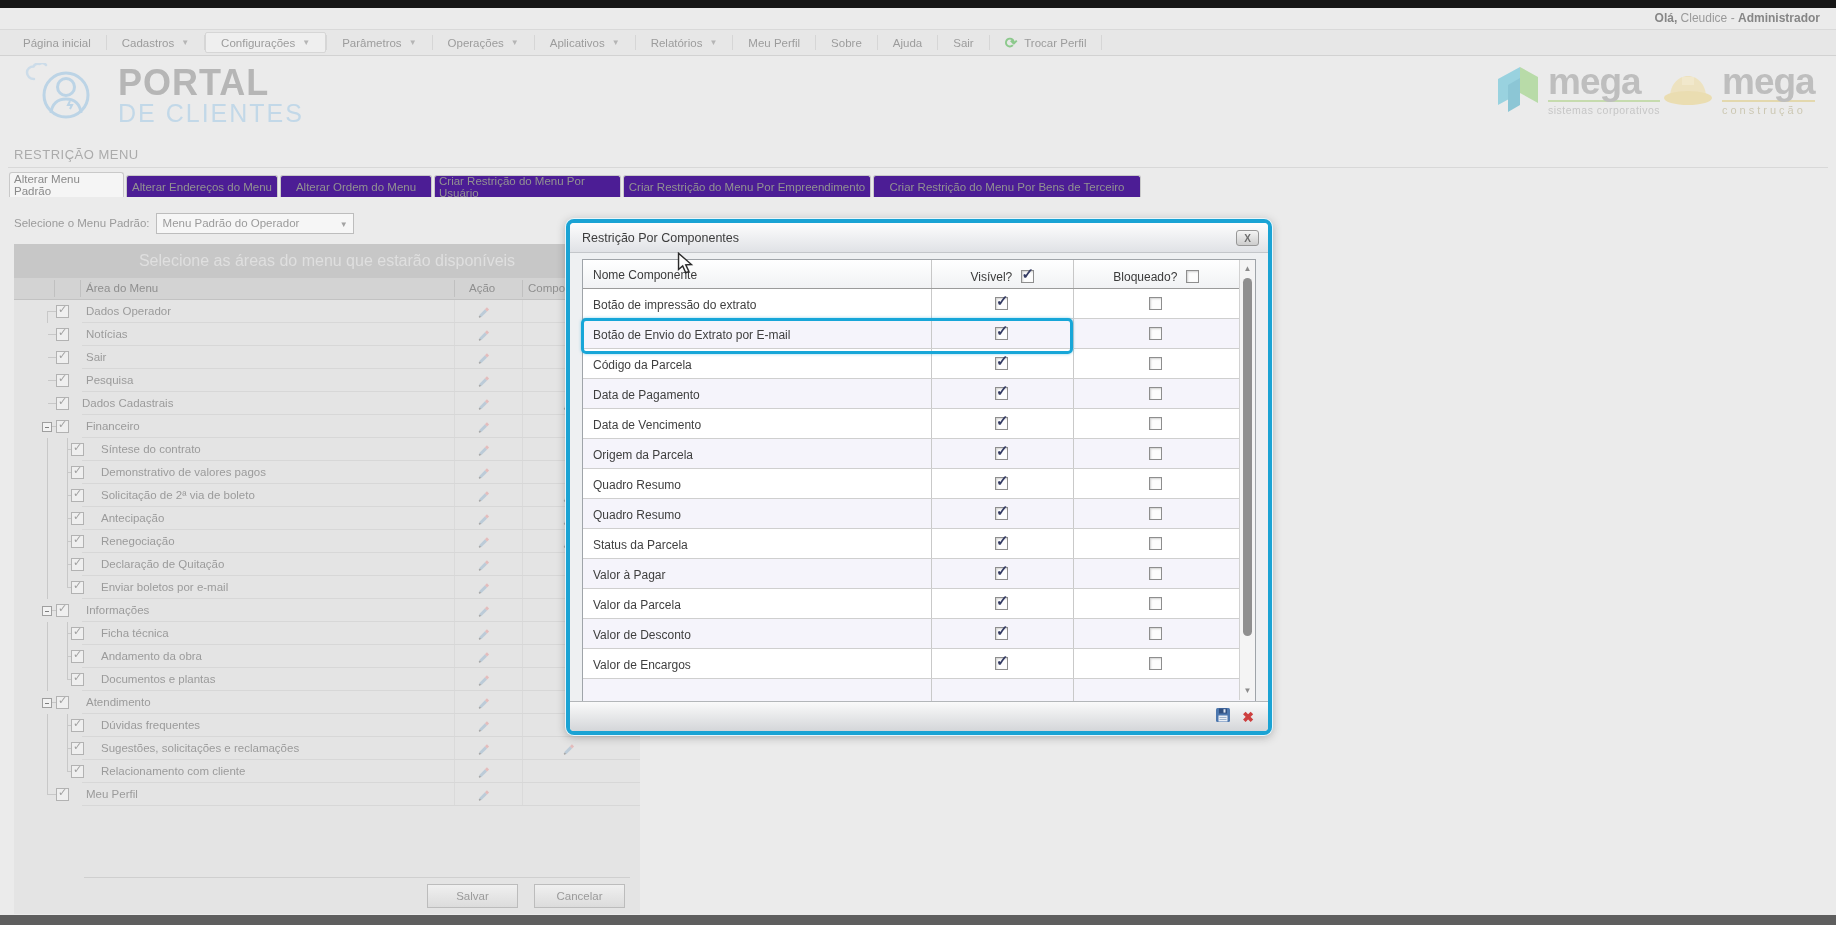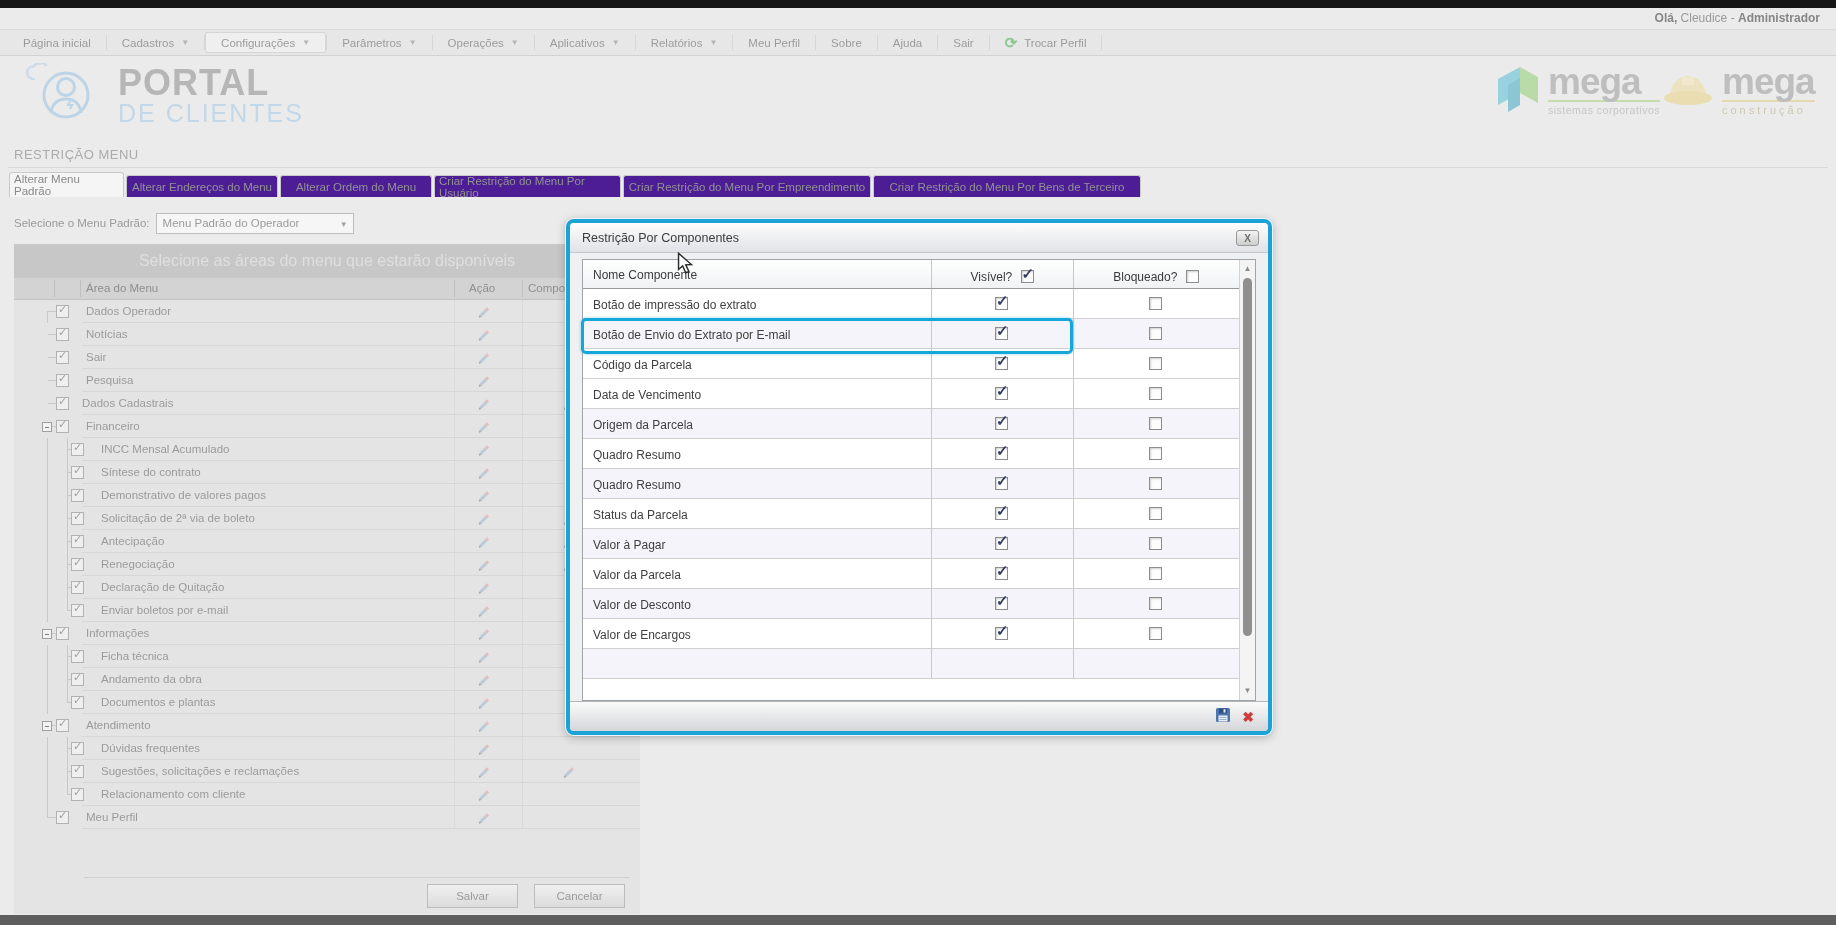--- a/index.html
+++ b/index.html
@@ -364,33 +364,20 @@
               <path d="M8 4.4 L10 2.4" stroke="#e59c9c" stroke-width="3"></path>
               <path d="M1.2 11.4 L2.5 10.2" stroke="#6f6f6f" stroke-width="1.6"></path>
             </svg></div>
         </div>
         <div class="tree-row">
           <div class="rb"></div>
           <div class="tl pass"></div>
           <div class="cl tick"></div>
           <div class="cs"></div>
           <div class="cbt checked" style="left: 57px;"></div>
-          <div class="t-label" style="left: 87px;">INCC Mensal Acumulado</div>
-          <div class="pencil" style="left: 464px;"><svg viewBox="0 0 13 13" width="13" height="13">
-              <path d="M2.2 10.2 L8 4.4" stroke="#9db8cf" stroke-width="3"></path>
-              <path d="M8 4.4 L10 2.4" stroke="#e59c9c" stroke-width="3"></path>
-              <path d="M1.2 11.4 L2.5 10.2" stroke="#6f6f6f" stroke-width="1.6"></path>
-            </svg></div>
-        </div>
-        <div class="tree-row">
-          <div class="rb"></div>
-          <div class="tl pass"></div>
-          <div class="cl tick"></div>
-          <div class="cs"></div>
-          <div class="cbt checked" style="left: 57px;"></div>
           <div class="t-label" style="left: 87px;">Síntese do contrato</div>
           <div class="pencil" style="left: 464px;"><svg viewBox="0 0 13 13" width="13" height="13">
               <path d="M2.2 10.2 L8 4.4" stroke="#9db8cf" stroke-width="3"></path>
               <path d="M8 4.4 L10 2.4" stroke="#e59c9c" stroke-width="3"></path>
               <path d="M1.2 11.4 L2.5 10.2" stroke="#6f6f6f" stroke-width="1.6"></path>
             </svg></div>
         </div>
         <div class="tree-row">
           <div class="rb"></div>
           <div class="tl pass"></div>
@@ -648,20 +635,27 @@
             <div class="cbm checked" style="left: 412px;"></div>
             <div class="cbm" style="left: 566px;"></div>
           </div>
           <div class="m-row">
             <div class="m-cell-name">Código da Parcela</div>
             <div class="m-cv" style="left: 348px;"></div>
             <div class="m-cv" style="left: 490px;"></div>
             <div class="cbm checked" style="left: 412px;"></div>
             <div class="cbm" style="left: 566px;"></div>
           </div>
+          <div class="m-row alt">
+            <div class="m-cell-name">Data de Pagamento</div>
+            <div class="m-cv" style="left: 348px;"></div>
+            <div class="m-cv" style="left: 490px;"></div>
+            <div class="cbm checked" style="left: 412px;"></div>
+            <div class="cbm" style="left: 566px;"></div>
+          </div>
           <div class="m-row">
             <div class="m-cell-name">Data de Vencimento</div>
             <div class="m-cv" style="left: 348px;"></div>
             <div class="m-cv" style="left: 490px;"></div>
             <div class="cbm checked" style="left: 412px;"></div>
             <div class="cbm" style="left: 566px;"></div>
           </div>
           <div class="m-row alt">
             <div class="m-cell-name">Origem da Parcela</div>
             <div class="m-cv" style="left: 348px;"></div>

